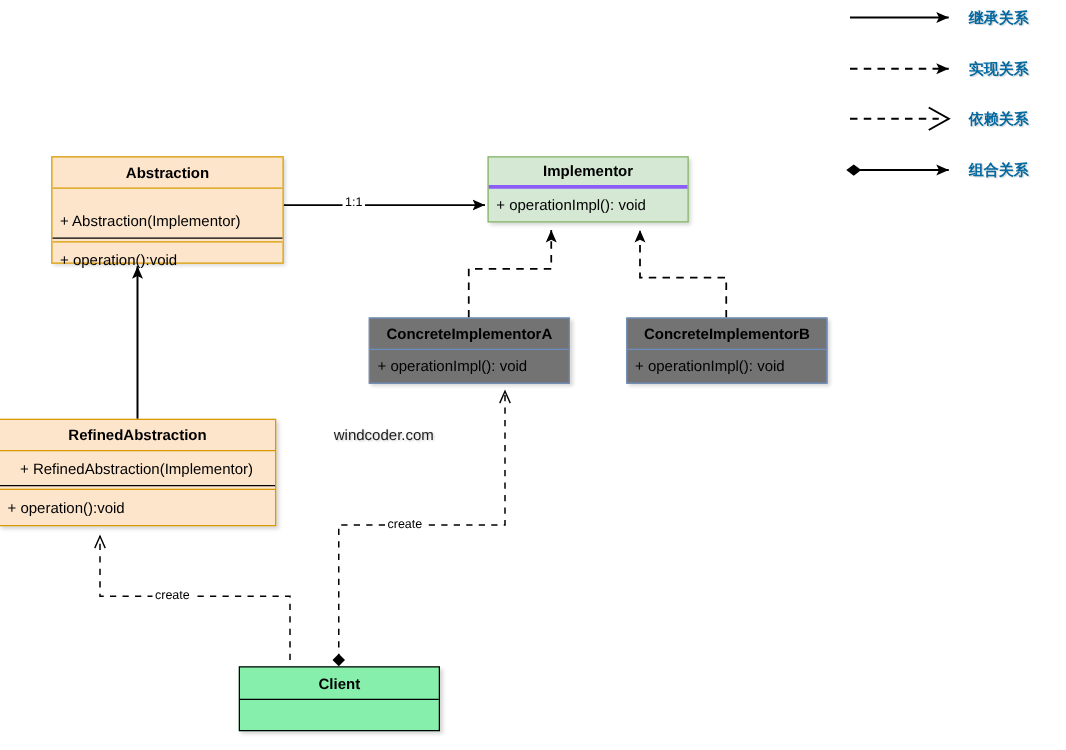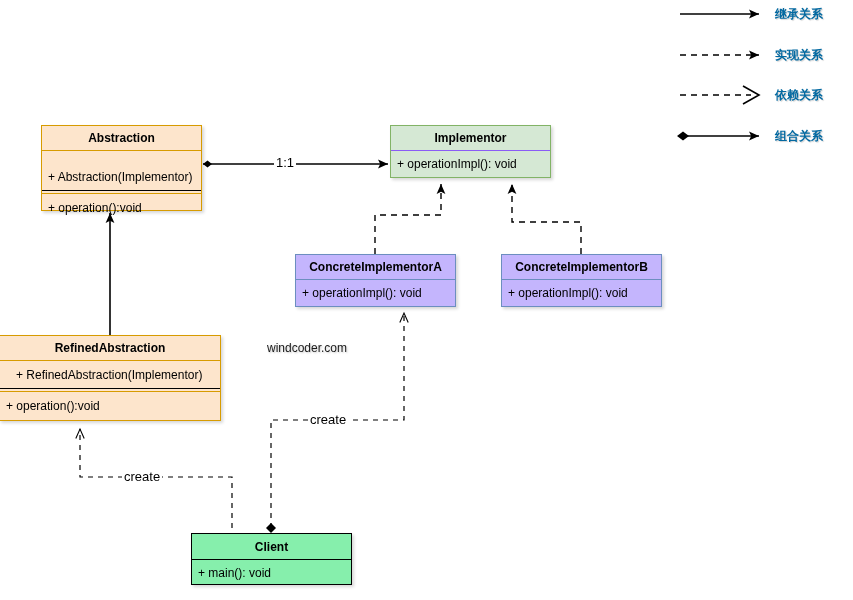--- a/index.html
+++ b/index.html
@@ -62,34 +62,34 @@
     box-sizing: border-box;
   }
 
   
   .theme-orange { border-color: #D79B00; background: #FDE5CC; }
   .theme-orange .row.title { border-bottom: 1px solid #D79B00; }
   .theme-orange .gap { border-top-color: #000; border-bottom-color: #D79B00; background: #FDE5CC; }
 
   
   .theme-green { border-color: #82B366; background: #D5E8D4; }
-  .theme-green .row.title { border-bottom: 1px solid #8b5cf6; }
-
-  
-  .theme-blue { border-color: #6C8EBF; background: #c4b5fd; text-align: center; }
+  .theme-green .row.title { border-bottom: 3px solid #8b5cf6; }
+
+  
+  .theme-blue { border-color: #6C8EBF; background: #737373; text-align: center; }
   .theme-blue .row.title { border-bottom: 1px solid #6C8EBF; }
 
   
   .theme-white { border-color: #000000; background: #86efac; }
   .theme-white .row.title { border-bottom: 1px solid #000000; }
 
   
   .edge-label {
     position: absolute;
-    font-size: 13px;
+    font-size: 10px;
     color: #000;
     background: #ffffff;
     padding: 0 2px;
     white-space: nowrap;
     line-height: 12px;
   }
 
   
   .watermark {
     position: absolute;
@@ -172,21 +172,21 @@
 
     <g>
       <path d="M232,528 L232,477 L80,477 L80,429" fill="none" stroke="#000" stroke-width="1.2" stroke-dasharray="5,5" marker-end="url(#m-open-arrow)"></path>
     </g>
 
     <g>
       <path d="M271,523 L276,528 L271,533 L266,528 Z" fill="#000"></path>
     </g>
   </svg>
 
-  <div class="uml-class theme-orange" style="left:41px; top:125px; width:161px; height:86px;">
+  <div class="uml-class theme-orange" style="left:41px; top:125px; width:186px; height:86px;">
     <div class="row title" style="height:25px;">Abstraction</div>
     <div class="row member" style="height:27px;margin-top:12px;">+ Abstraction(Implementor)</div>
     <div class="gap"></div>
     <div class="row member" style="height:27px;">+ operation():void</div>
   </div>
 
   <div class="uml-class theme-green" style="left:390px; top:125px; width:161px; height:53px;">
     <div class="row title" style="height:25px;">Implementor</div>
     <div class="row member" style="height:26px;">+ operationImpl(): void</div>
   </div>
@@ -203,21 +203,20 @@
 
   <div class="uml-class theme-orange" style="left:-1px; top:335px; width:222px; height:86px;">
     <div class="row title" style="height:25px;">RefinedAbstraction</div>
     <div class="row member" style="height:27px;padding-left:16px;">+ RefinedAbstraction(Implementor)</div>
     <div class="gap"></div>
     <div class="row member" style="height:27px;">+ operation():void</div>
   </div>
 
   <div class="uml-class theme-white" style="left:191px; top:533px; width:161px; height:52px;">
     <div class="row title" style="height:26px;">Client</div>
-    <div class="row member" style="height:25px;">+ main(): void</div>
   </div>
 
   <div class="edge-label" style="left:274px; top:157px;">1:1</div>
 
   <div class="edge-label" style="left:308px; top:414px;">create</div>
 
   <div class="edge-label" style="left:122px; top:471px;">create</div>
 
   <div class="watermark" style="left:267px; top:341px;">windcoder.com</div>
 

